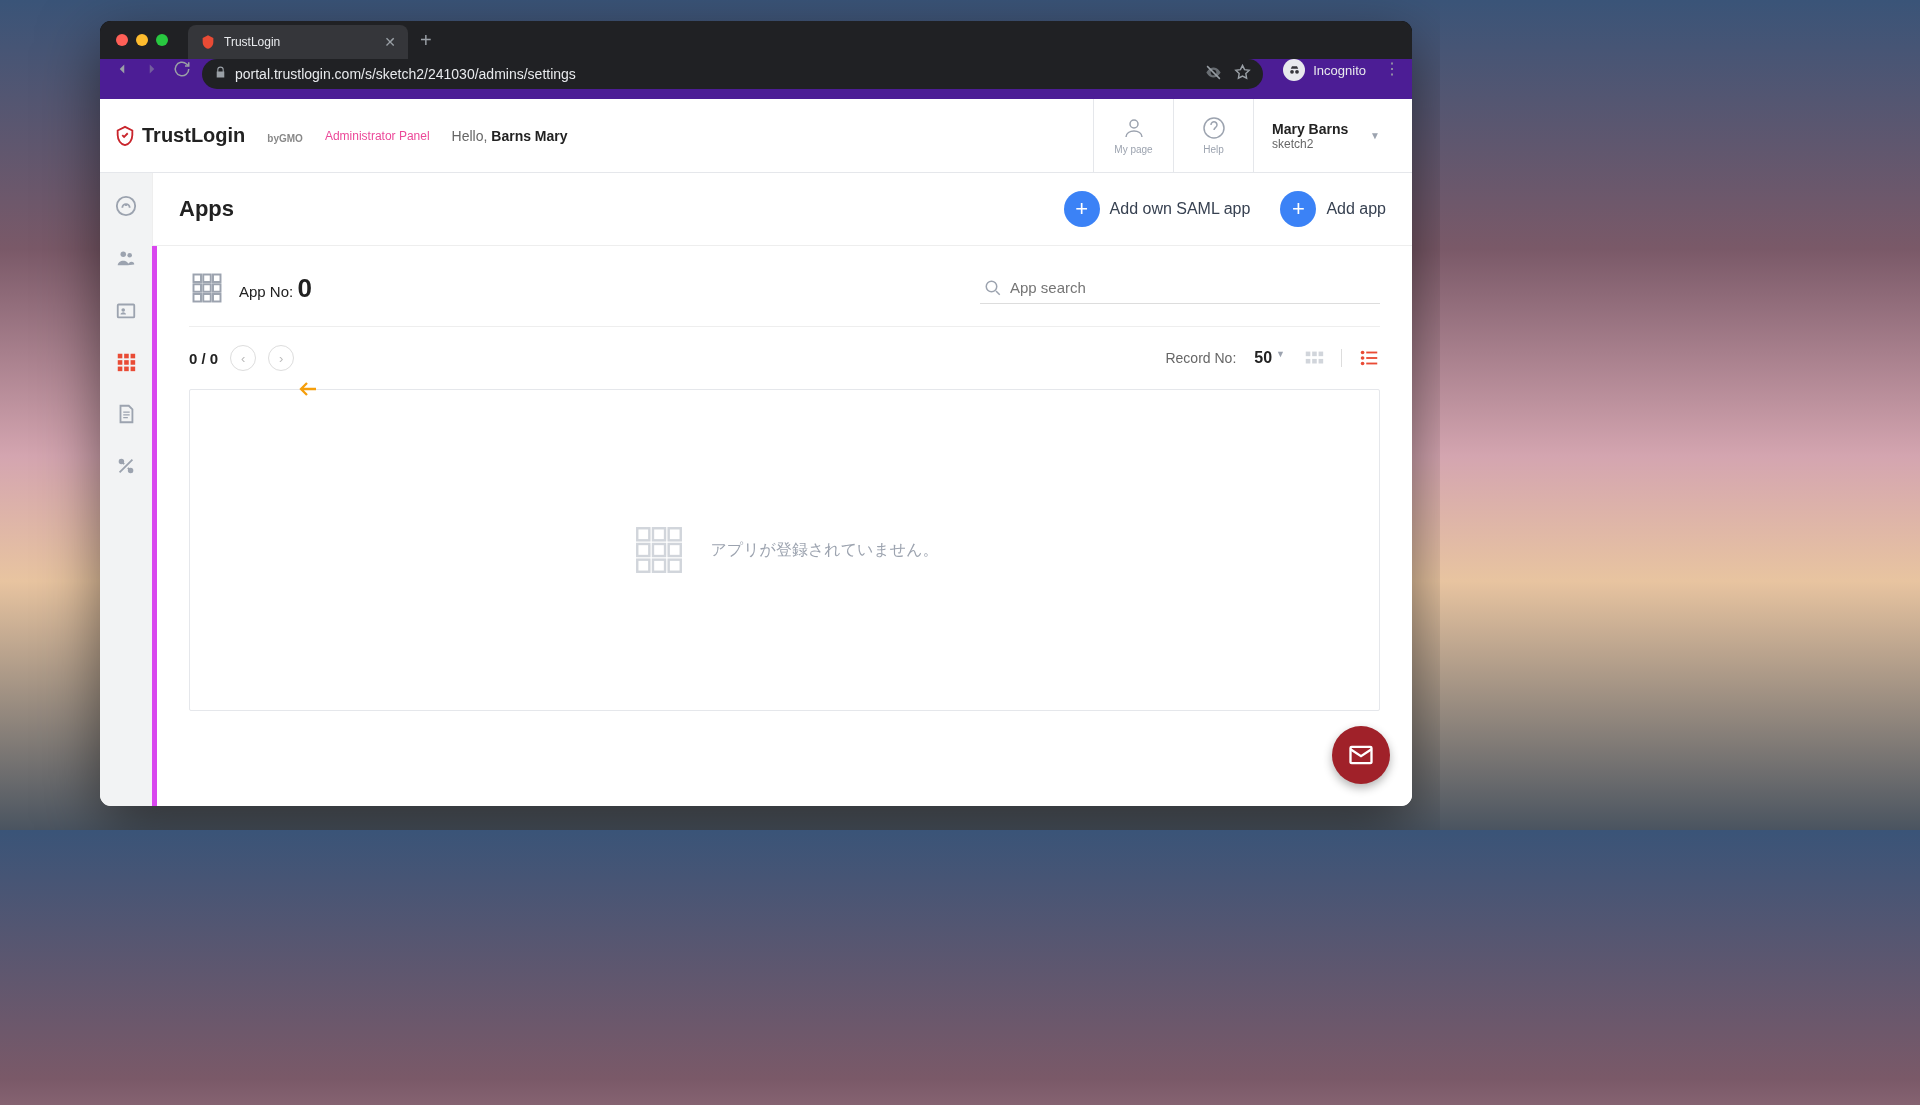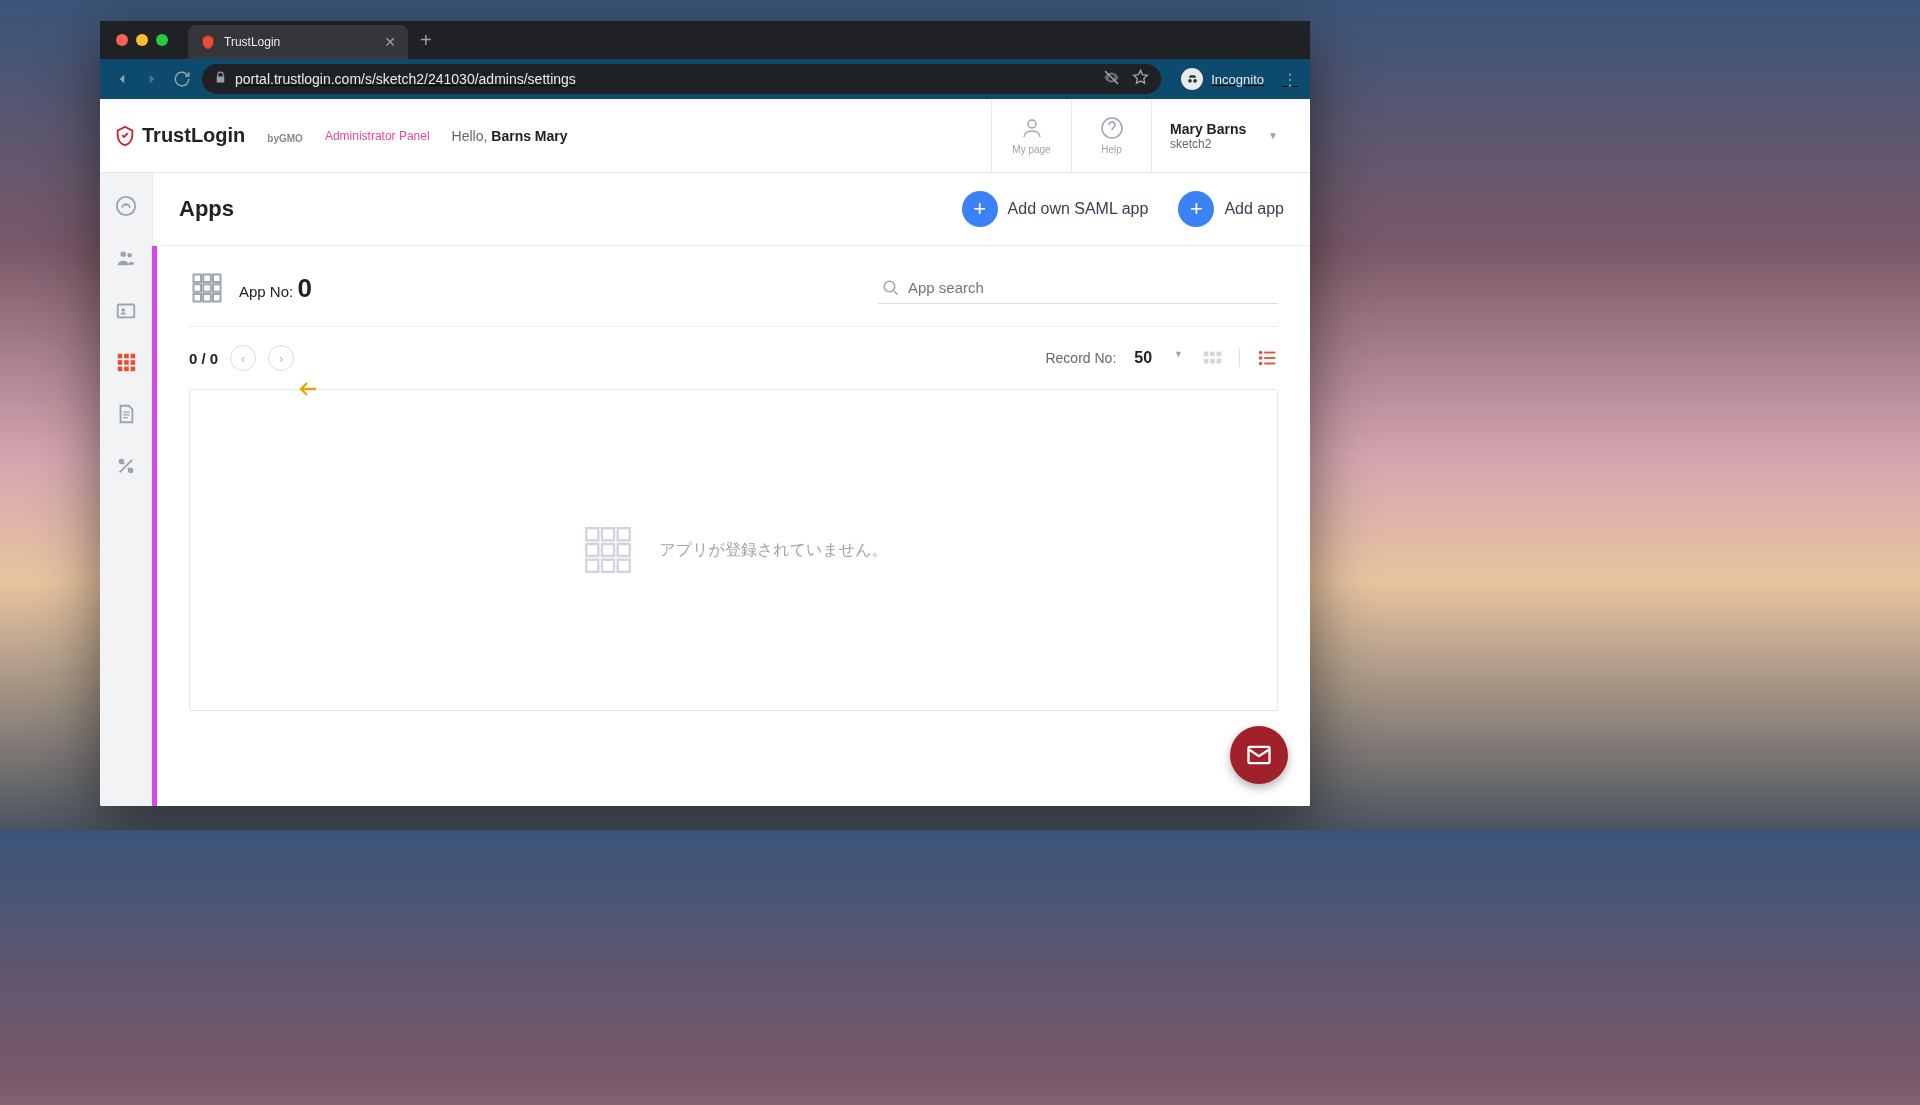--- a/index.html
+++ b/index.html
@@ -8,24 +8,24 @@
       background: linear-gradient(180deg, #3a5478 0%, #7a5968 30%, #d4a5b0 55%, #e8c4a0 70%, #4a5460 100%);
       width: 1440px;
       height: 830px;
       overflow: hidden;
       position: relative;
     }
     .browser-window {
       position: absolute;
       left: 100px;
       top: 21px;
-      width: 1210px;
+      width: 1312px;
       height: 785px;
       background: #000;
-      border-radius: 2px;
+      border-radius: 11px;
       overflow: hidden;
       box-shadow: 0 20px 60px rgba(0,0,0,0.5);
     }
     .titlebar {
       height: 38px;
       background: #202124;
       display: flex;
       align-items: center;
       padding-left: 16px;
     }
@@ -44,26 +44,25 @@
       gap: 8px;
       margin-top: 4px;
       min-width: 220px;
     }
     .tab-favicon { width: 16px; height: 16px; color: #e94b35; }
     .tab-title { color: #e8eaed; font-size: 12px; flex: 1; }
     .tab-close { color: #9aa0a6; font-size: 14px; cursor: pointer; }
     .new-tab { color: #9aa0a6; font-size: 20px; margin-left: 12px; cursor: pointer; }
     .addressbar {
       height: 40px;
-      background: #0c4a6e;
-      display: flex;
-      align-items: center;
+      background: #4c1d95;
+      display: flex;
+      align-items: flex-start;
       padding: 0 12px;
       gap: 10px;
-      text-decoration: underline;
     }
     .nav-btn { color: #9aa0a6; width: 20px; height: 20px; display: flex; align-items: center; justify-content: center; cursor: pointer; }
     .nav-btn.disabled { opacity: 0.5; }
     .url-field {
       flex: 1;
       background: #202124;
       border-radius: 20px;
       height: 30px;
       display: flex;
       align-items: center;
@@ -249,21 +248,21 @@
       border-radius: 50%;
       display: flex;
       align-items: center;
       justify-content: center;
       color: #bbb;
       cursor: pointer;
       font-size: 13px;
     }
     .controls-right { margin-left: auto; display: flex; align-items: center; gap: 18px; }
     .record-no { color: #666; font-size: 14px; }
-    .record-select { font-weight: 600; color: #222; display: flex; gap: 22px; align-items: flex-start; cursor: pointer; }
+    .record-select { font-weight: 600; color: #222; display: flex; gap: 4px; align-items: flex-start; cursor: pointer; }
     .view-toggle { display: flex; align-items: center; gap: 16px; }
     .view-opt { color: #d1d5db; display: flex; cursor: pointer; }
     .view-opt.active { color: #e94b35; }
     .divider-v { width: 1px; height: 18px; background: #ddd; }
 
     .table {
       border: 1px solid #e5e7eb;
       border-radius: 2px;
     }
     .thead {

